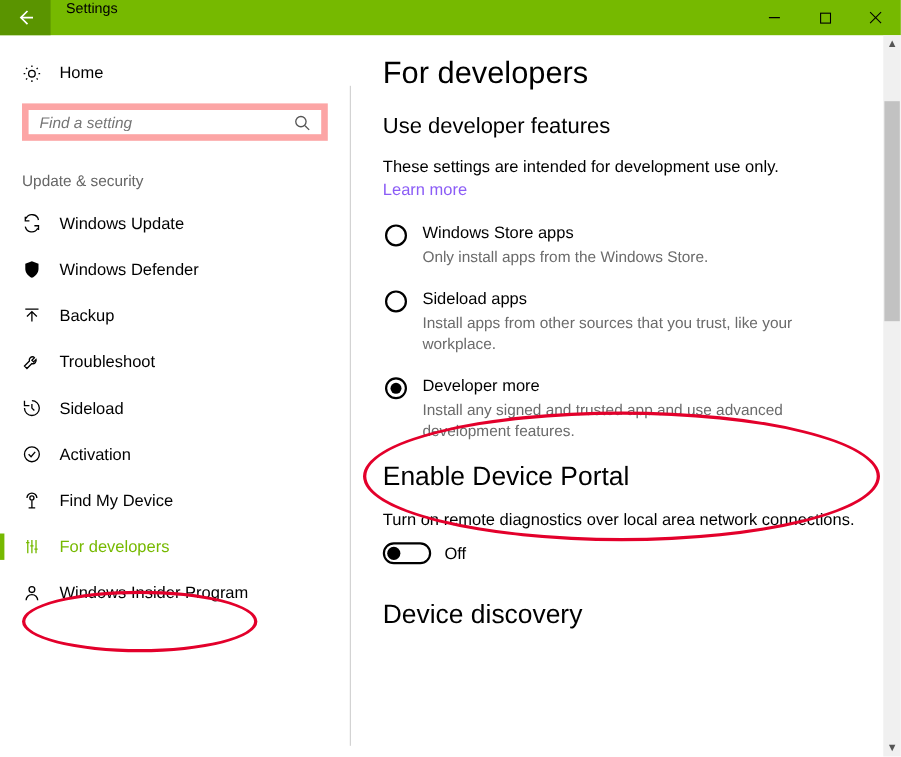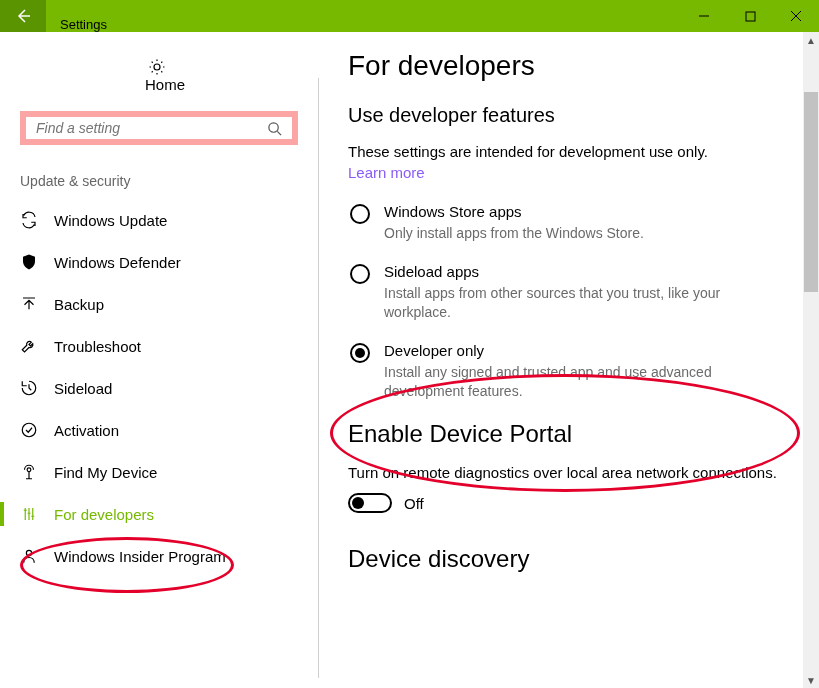--- a/index.html
+++ b/index.html
@@ -10,21 +10,21 @@
     background: #fff;
     width: 819px;
     height: 688px;
     overflow: hidden;
     position: relative;
   }
   .titlebar {
     height: 32px;
     background: #76b900;
     display: flex;
-    align-items: flex-end;
+    align-items: flex-start;
     color: #000;
   }
   .back-btn {
     width: 46px;
     height: 32px;
     background: #5a9400;
     display: flex;
     align-items: center;
     justify-content: center;
     color: #fff;
@@ -49,23 +49,21 @@
     height: calc(100% - 32px);
     position: relative;
   }
   .sidebar {
     width: 318px;
     padding: 20px 0 0 0;
     position: relative;
   }
   .home-row {
     display: flex;
-    align-items: center;
     padding: 6px 20px 18px 20px;
-    flex-direction: column;
   }
   .home-row .icon { width: 22px; display:flex; align-items:center; }
   .home-row .label { font-size: 15px; margin-left: 12px; }
   .search-box {
     margin: 0 20px 20px 20px;
     border: 6px solid #fca5a5;
     height: 34px;
     display: flex;
     align-items: center;
     padding: 0 10px;
@@ -371,21 +369,21 @@
     <div class="radio-option">
       <div class="radio"></div>
       <div class="radio-body">
         <div class="radio-label">Sideload apps</div>
         <div class="radio-desc">Install apps from other sources that you trust, like your workplace.</div>
       </div>
     </div>
     <div class="radio-option">
       <div class="radio on"></div>
       <div class="radio-body">
-        <div class="radio-label">Developer only</div>
+        <div class="radio-label">Developer more</div>
         <div class="radio-desc">Install any signed and trusted app and use advanced development features.</div>
       </div>
     </div>
 
     <h2 class="section-h2">Enable Device Portal</h2>
     <div class="desc-text" style="margin-bottom:12px">Turn on remote diagnostics over local area network connections.</div>
     <div class="toggle-row">
       <div class="toggle">
         <div class="toggle-knob"></div>
       </div>

